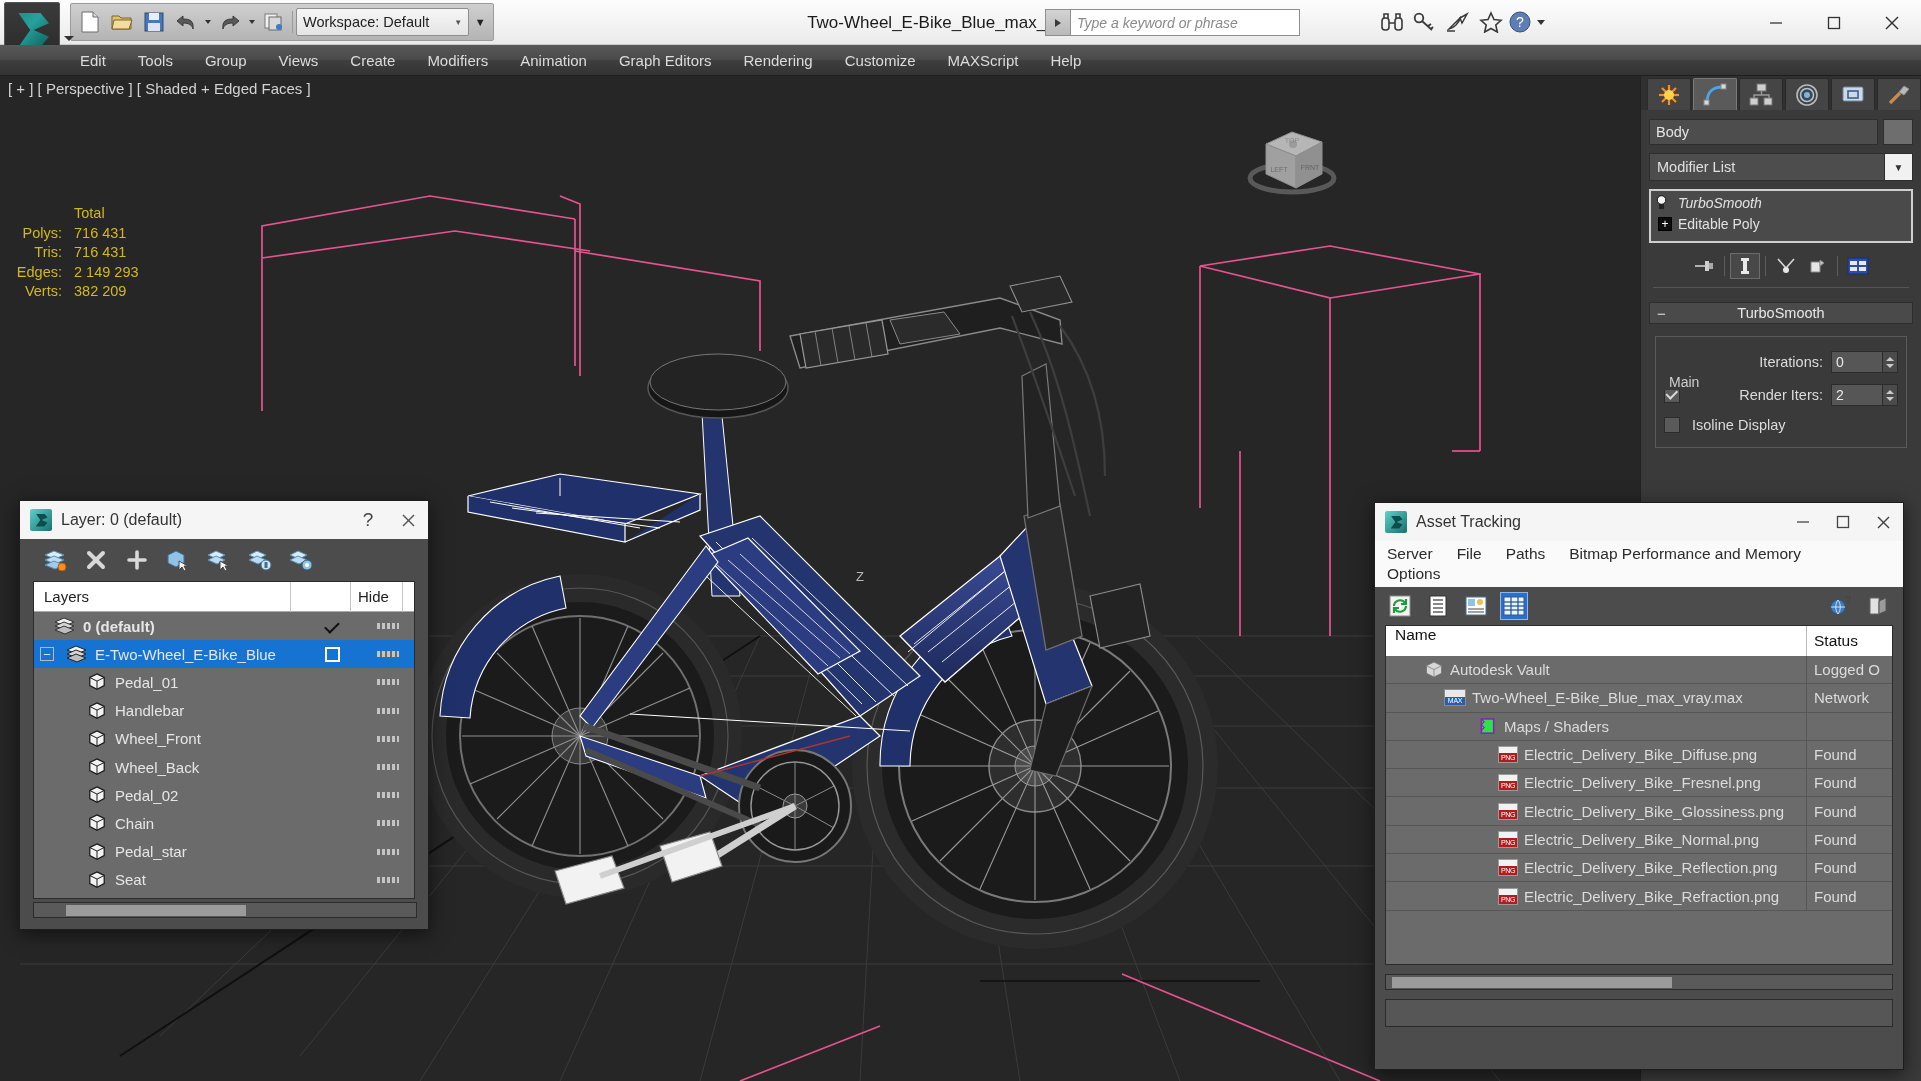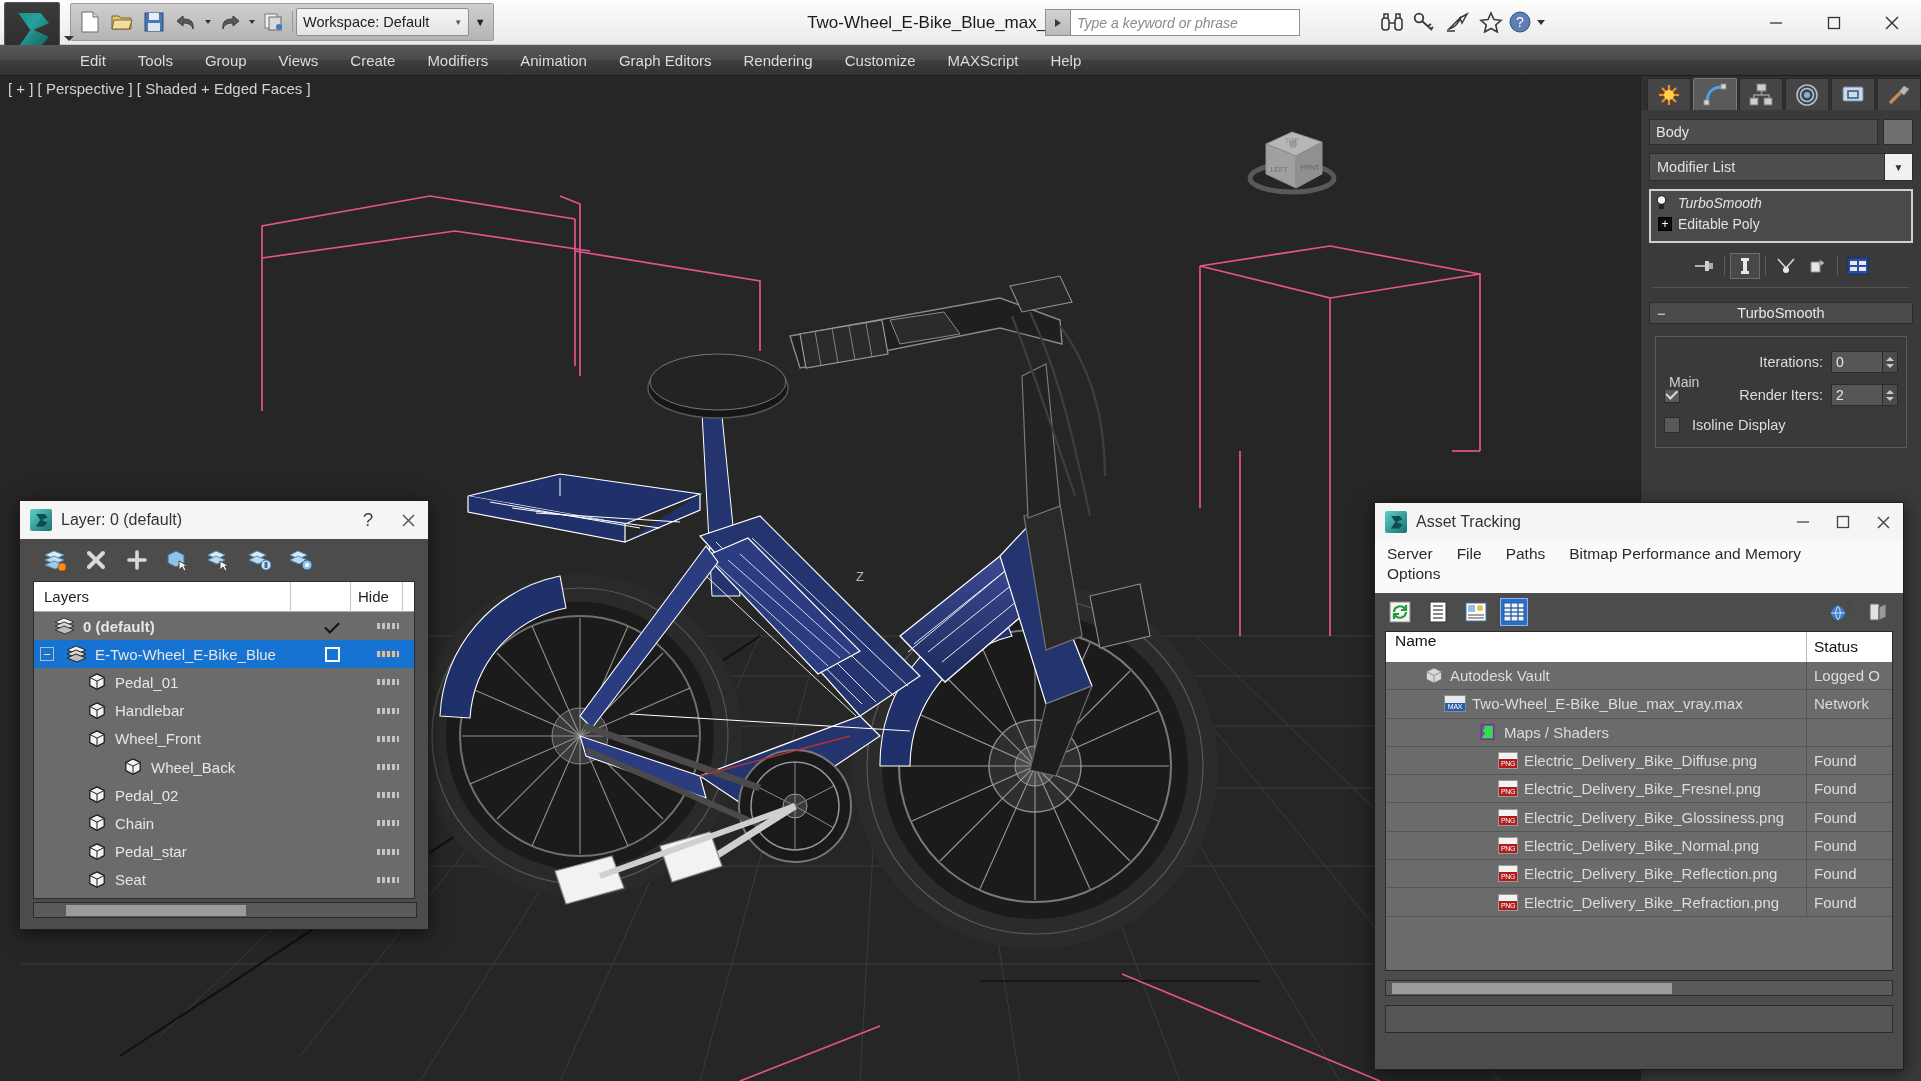--- a/index.html
+++ b/index.html
@@ -248,21 +248,21 @@
   .chkmark{width:14px;height:8px;border-left:2.4px solid #111;border-bottom:2.4px solid #111;transform:rotate(-45deg);}
   .sqmark{width:15px;height:15px;border:2px solid #fff;}
   .lyr-hscroll{
     position:absolute;left:13px;bottom:11px;width:384px;height:16px;background:#5a5a5a;border:1px solid #2b2b2b;
   }
   .lyr-hscroll .thumb{position:absolute;left:32px;top:2px;width:180px;height:11px;background:#9b9b9b;cursor:pointer;}
 
   
   #asset-dialog{left:1374px; top:502px; width:530px; height:568px;}
   .at-menu{
-    background:#fafafa;padding:4px 0 10px 12px;display:flex;flex-wrap:wrap;column-gap:24px;row-gap:2px;width:100%;
+    background:#fafafa;padding:4px 0 4px 12px;display:flex;flex-wrap:wrap;column-gap:24px;row-gap:2px;width:100%;
   }
   .at-menu .ami{font-size:15.5px;color:#2b2b2b;cursor:pointer;white-space:nowrap;}
   .at-toolbar{height:38px;background:#4c4c4c;display:flex;align-items:center;padding:0 12px;gap:12px;}
   .at-tb{width:26px;height:26px;display:flex;align-items:center;justify-content:center;cursor:pointer;}
   .at-tb.active{background:#2a6fc9;outline:1px solid #8ab6ec;}
   .at-right{margin-left:auto;display:flex;gap:12px;}
   .at-tablewrap{margin:0 10px;border:1px solid #2b2b2b;background:#6b6b6b;height:340px;overflow:hidden;}
   .at-head{height:30px;background:#fff;display:flex;align-items:flex-start;}
   .at-head .h1{flex:1;padding-left:9px;font-size:15.5px;color:#111;}
   .at-head .h2{width:86px;border-left:1px solid #b9b9b9;height:30px;padding-left:7px;font-size:15.5px;color:#111;display:flex;align-items:center;}
@@ -629,20 +629,46 @@
         <path d="M555 795 L612 780 L624 812 L566 828 Z" fill="#f2f2f2" stroke="#8a8a8a" stroke-width="1.2"></path>
         <path d="M795 730 L600 800" stroke="#cfcfcf" stroke-width="6" fill="none"></path>
 
         <path d="M700 700 L850 660" stroke="#b0342f" stroke-width="1.4"></path>
         <path d="M630 638 L910 655" stroke="#ffffff" stroke-width="1"></path>
       </g>
     </svg>
 
     <div class="vp-label">[ + ] [ Perspective ] [ Shaded + Edged Faces ]</div>
 
+    <div class="stats">
+      <table>
+        <tbody>
+            <tr>
+              <td class="k"></td>
+              <td class="v">Total</td>
+            </tr>
+        <tr>
+              <td class="k">Polys:</td>
+            <td class="v">716 431</td>
+            </tr>
+        <tr>
+              <td class="k">Tris:</td>
+            <td class="v">716 431</td>
+            </tr>
+        <tr>
+              <td class="k">Edges:</td>
+            <td class="v">2 149 293</td>
+            </tr>
+        <tr>
+              <td class="k">Verts:</td>
+            <td class="v">382 209</td>
+            </tr>
+      </tbody>
+        </table>
+    </div>
 
     <svg class="navcube" viewBox="0 0 96 84">
       <ellipse cx="46" cy="62" rx="42" ry="14" fill="none" stroke="#6b6b6b" stroke-width="5" opacity=".75"></ellipse>
       <path d="M20 28 L46 16 L76 26 L50 40 Z" fill="#b6b6b6" stroke="#8f8f8f"></path>
       <path d="M20 28 L50 40 L50 72 L20 58 Z" fill="#a0a0a0" stroke="#8f8f8f"></path>
       <path d="M76 26 L50 40 L50 72 L76 58 Z" fill="#909090" stroke="#8f8f8f"></path>
       <circle cx="47" cy="28" r="4" fill="#9b9b9b"></circle>
       <text x="46" y="27" font-size="7" fill="#8a8a8a" text-anchor="middle" font-family="Liberation Sans, sans-serif">TOP</text>
       <text x="33" y="56" font-size="7" fill="#6e6e6e" text-anchor="middle" font-family="Liberation Sans, sans-serif">LEFT</text>
       <text x="64" y="54" font-size="7" fill="#656565" text-anchor="middle" font-family="Liberation Sans, sans-serif">FRNT</text>
@@ -955,21 +981,21 @@
             </svg>
           <span>Wheel_Front</span>
         </div>
         <div class="c2"></div>
         <div class="c3">
             <span class="hidemark"></span>
           </div>
       </div>
 
       <div class="lyr-row">
-        <div class="lname" style="padding-left:52px;margin-left:36px;">
+        <div class="lname" style="padding-left:52px;">
           <svg class="lico" viewBox="0 0 20 20">
               <path d="M10 1 L18 5 L18 14 L10 18 L2 14 L2 5z" fill="#f2f2f2" stroke="#1a1a1a" stroke-width="1.4"></path>
               <path d="M2 5 L10 9 L18 5 M10 9 L10 18" stroke="#1a1a1a" stroke-width="1.1" fill="none"></path>
             </svg>
           <span>Wheel_Back</span>
         </div>
         <div class="c2"></div>
         <div class="c3">
             <span class="hidemark"></span>
           </div>

